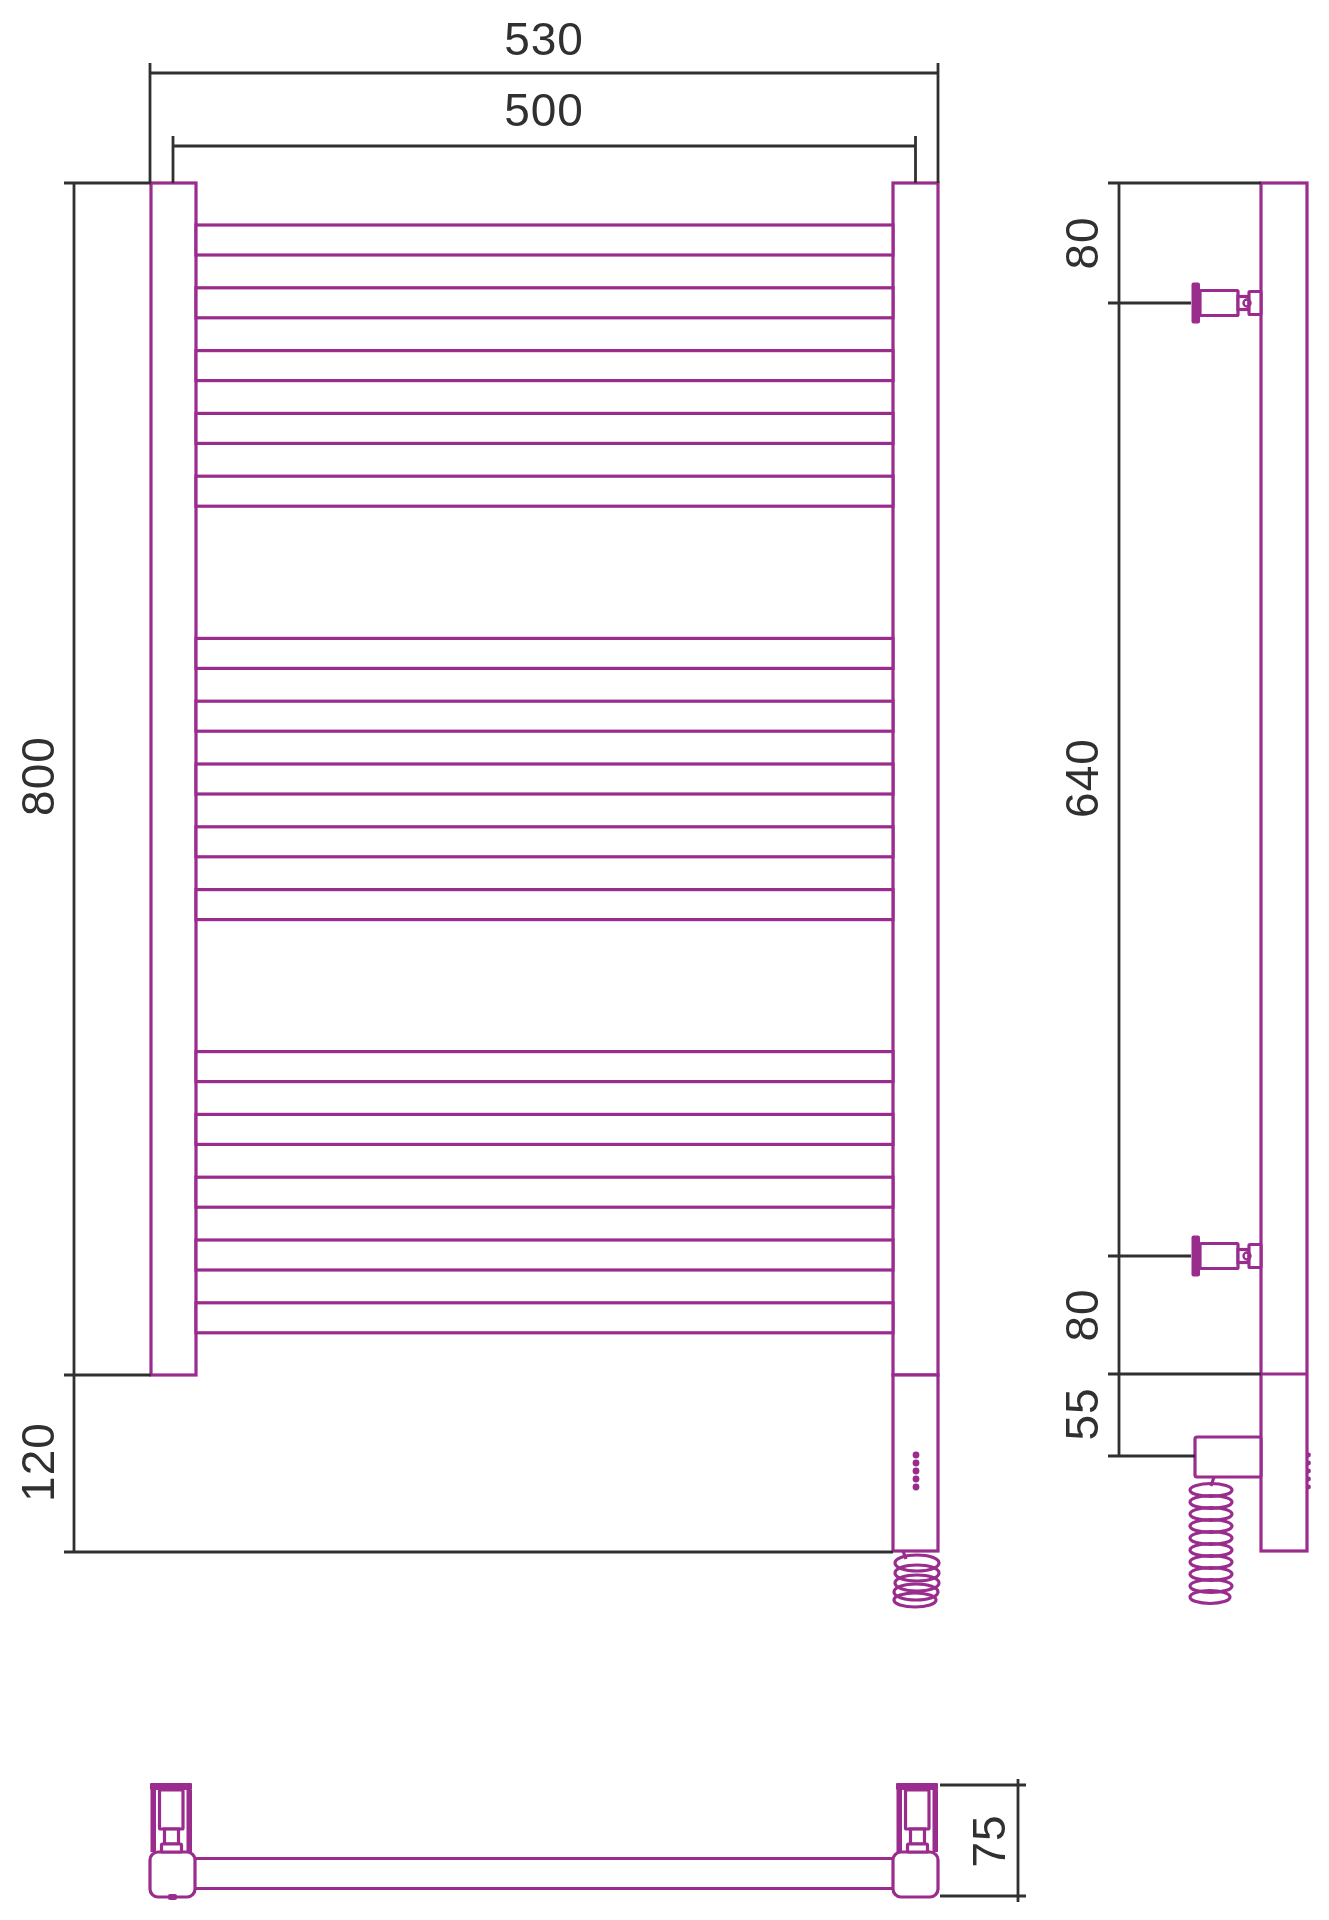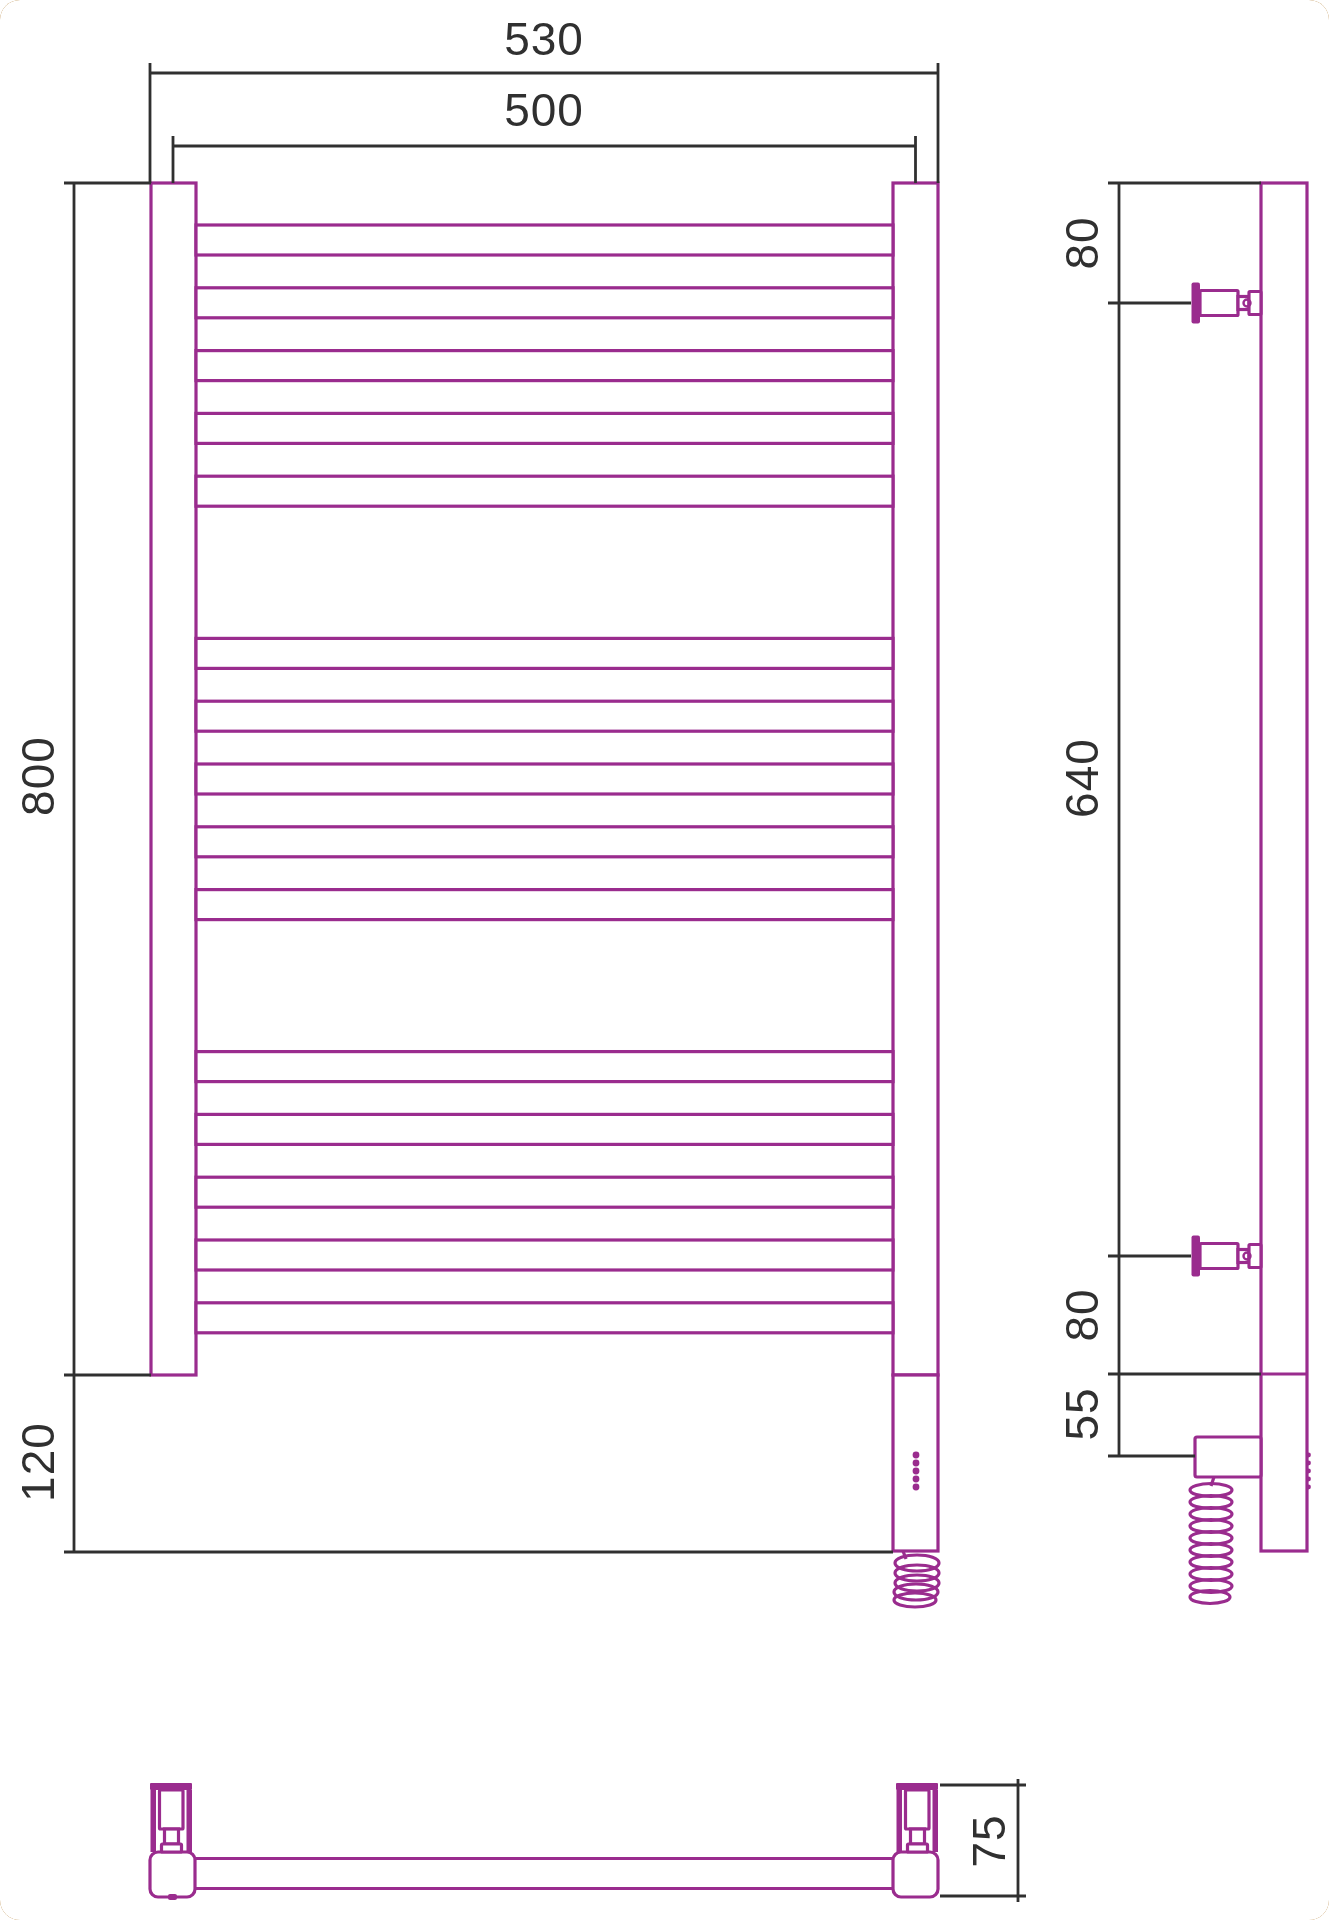--- a/index.html
+++ b/index.html
@@ -1,17 +1,17 @@
 <!DOCTYPE html>
 <html><head>
 <meta charset="utf-8">
 <style>
   html,body{margin:0;padding:0;background:#ffffff;}
   body{font-family:"Liberation Sans", sans-serif;}
-  .stage{position:relative;width:1329px;height:1920px;background:#a16207;overflow:hidden;border-radius:20px;}
+  .stage{position:relative;width:1329px;height:1920px;background:#a16207;overflow:hidden;}
   svg{display:block;}
   text{font-family:"Liberation Sans", sans-serif;}
 </style>
 </head>
 <body>
 
 <div class="stage">
   <svg id="cad" xmlns="http://www.w3.org/2000/svg" width="1329" height="1920" viewBox="0 0 1329 1920" style="background: rgb(255, 255, 255);">
       <rect x="151" y="183" width="45" height="1192" rx="0" fill="#ffffff" stroke="#9A2C8E" stroke-width="3.2"></rect>
       <rect x="893" y="183" width="45" height="1192" rx="0" fill="#ffffff" stroke="#9A2C8E" stroke-width="3.2"></rect>

